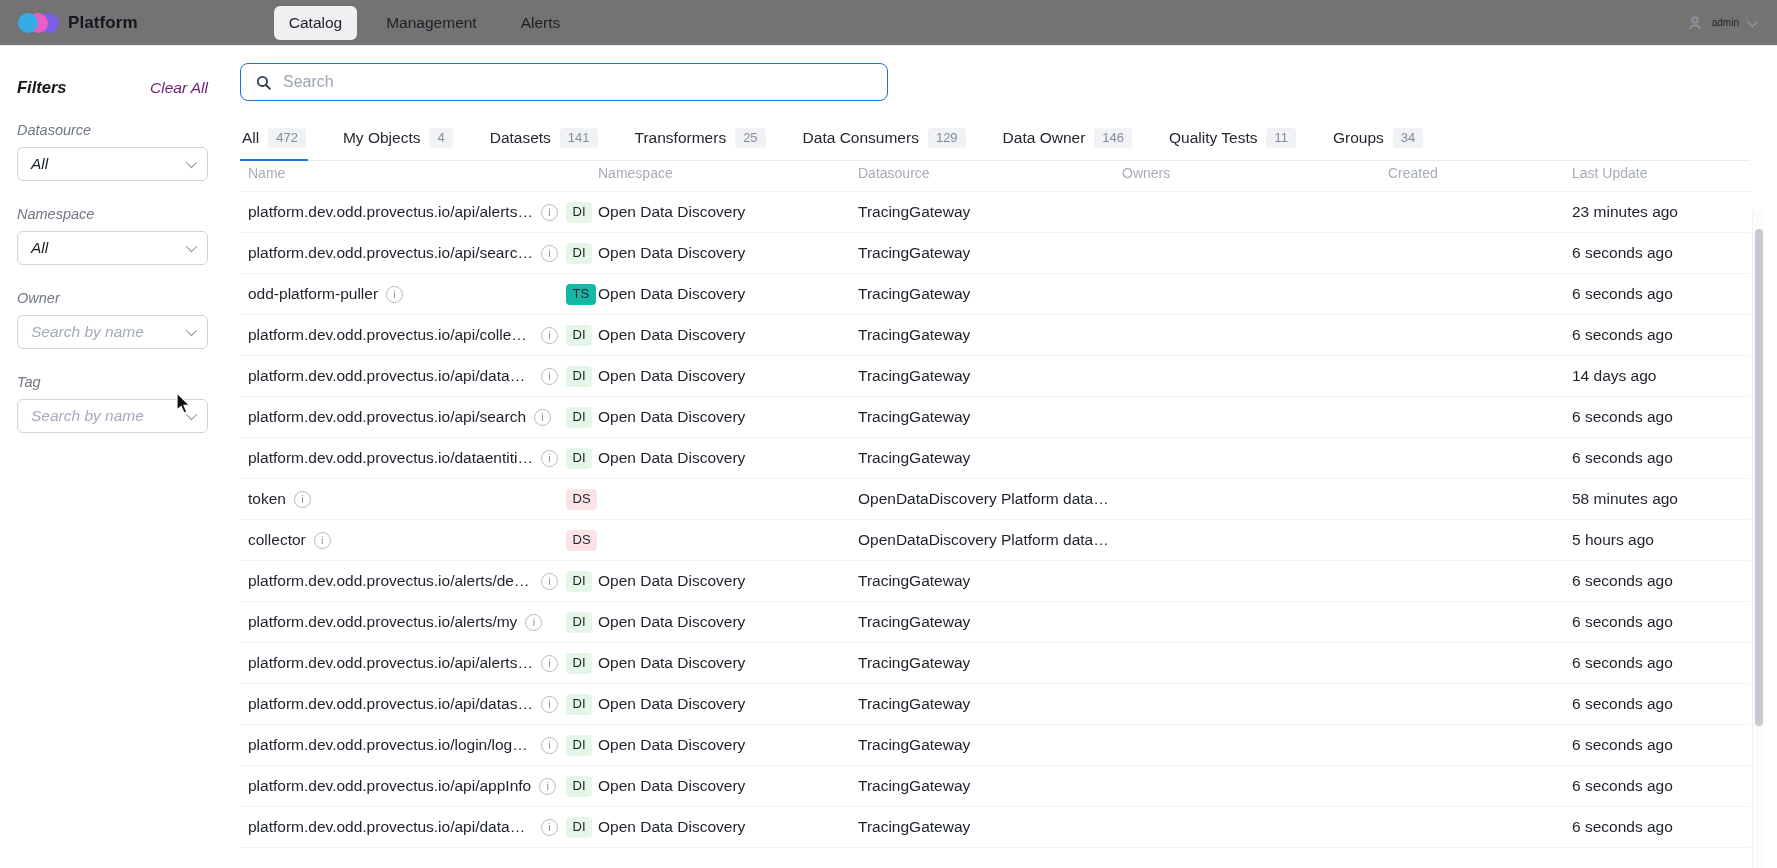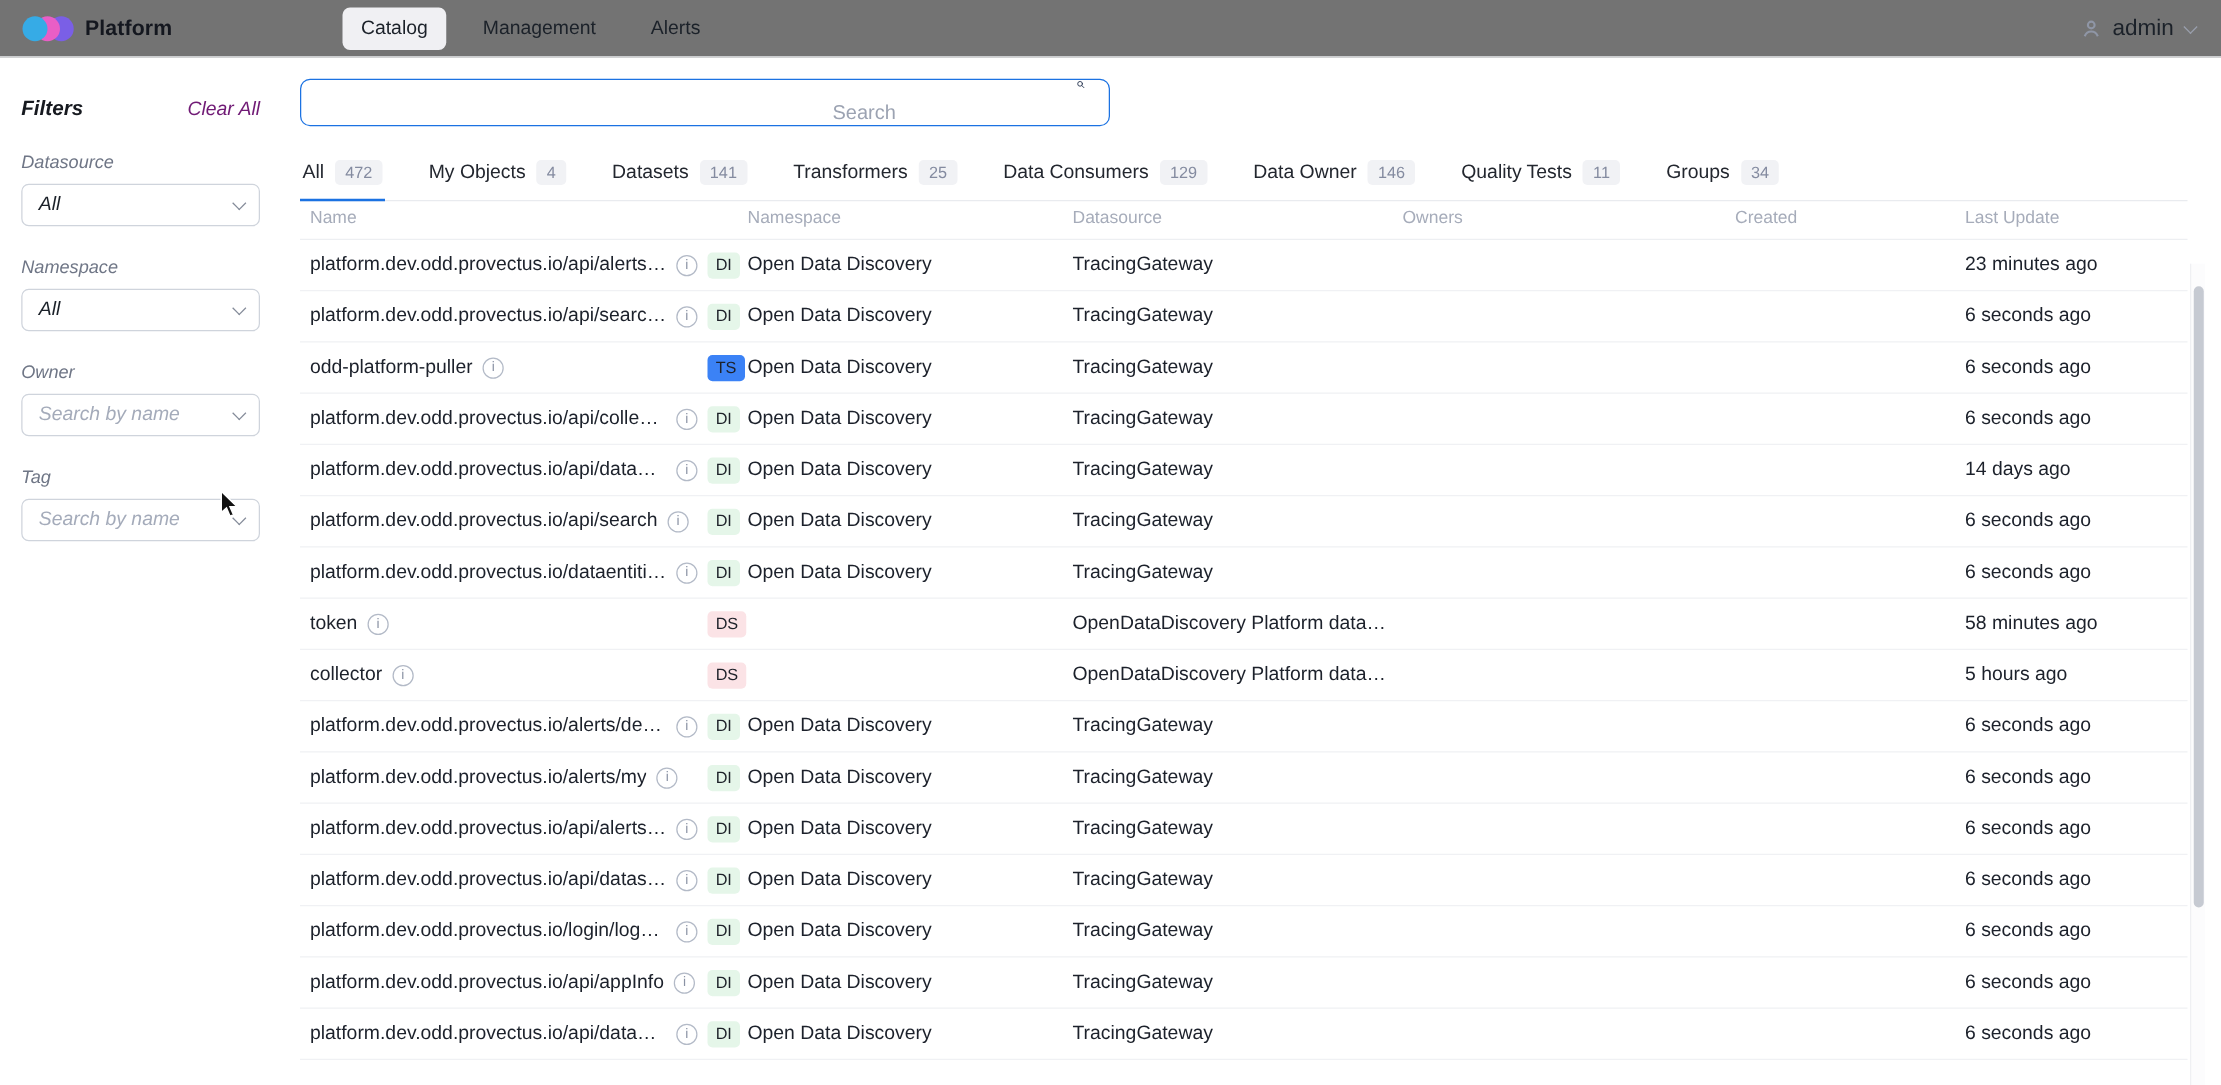--- a/index.html
+++ b/index.html
@@ -34,21 +34,21 @@
     padding: 8px 15px;
     font-size: 15.5px;
     color: #1B2129;
     border-radius: 6px;
     cursor: pointer;
     white-space: nowrap;
   }
   .nav-item.active { background: #F0F0F3; }
 
   .user { margin-left: auto; display: flex; align-items: center; gap: 8px; cursor: pointer; }
-  .user-name { font-size: 18px; color: #1B2129; }
+  .user-name { font-size: 10px; color: #1B2129; }
   .chev {
     width: 8px; height: 8px;
     border-right: 1.6px solid #9AA0AE;
     border-bottom: 1.6px solid #9AA0AE;
     transform: rotate(45deg) translateY(-2px);
     display: inline-block;
   }
 
   
   .shell { display: flex; height: 822px; }
@@ -76,25 +76,24 @@
   .fvalue { font-size: 15.5px; color: #1B2129; }
   .fplaceholder { font-size: 15.5px; color: #A4ABBA; }
 
   
   .searchbox {
     margin-top: 17px;
     width: 648px;
     height: 38px;
     border-radius: 8px;
     display: flex;
-    align-items: flex-end;
+    align-items: center;
     padding: 0 14px;
     gap: 11px;
     background: #fff;
-    flex-direction: column;
   }
   .searchbox input {
     flex: 1; border: none; outline: none;
     font-size: 16px; color: #1C212B;
     font-family: "Liberation Sans", "DejaVu Sans", sans-serif;
     background: transparent;
   }
   .searchbox input::placeholder { color: #9CA3B2; }
 
   
@@ -343,21 +342,21 @@
           <div class="cell"></div>
           <div class="cell"></div>
           <div class="cell">6 seconds ago</div>
         </div>
         <div class="tgrid trow">
           <div class="cell-name">
             <div class="name-group">
               <span class="rname">odd-platform-puller</span>
               <span class="info-icon">i</span>
             </div>
-            <span class="badge" style="background: #3b82f6;">TS</span>
+            <span class="badge" style="background: #14b8a6;">TS</span>
           </div>
           <div class="cell">Open Data Discovery</div>
           <div class="cell">TracingGateway</div>
           <div class="cell"></div>
           <div class="cell"></div>
           <div class="cell">6 seconds ago</div>
         </div>
         <div class="tgrid trow">
           <div class="cell-name">
             <div class="name-group">

